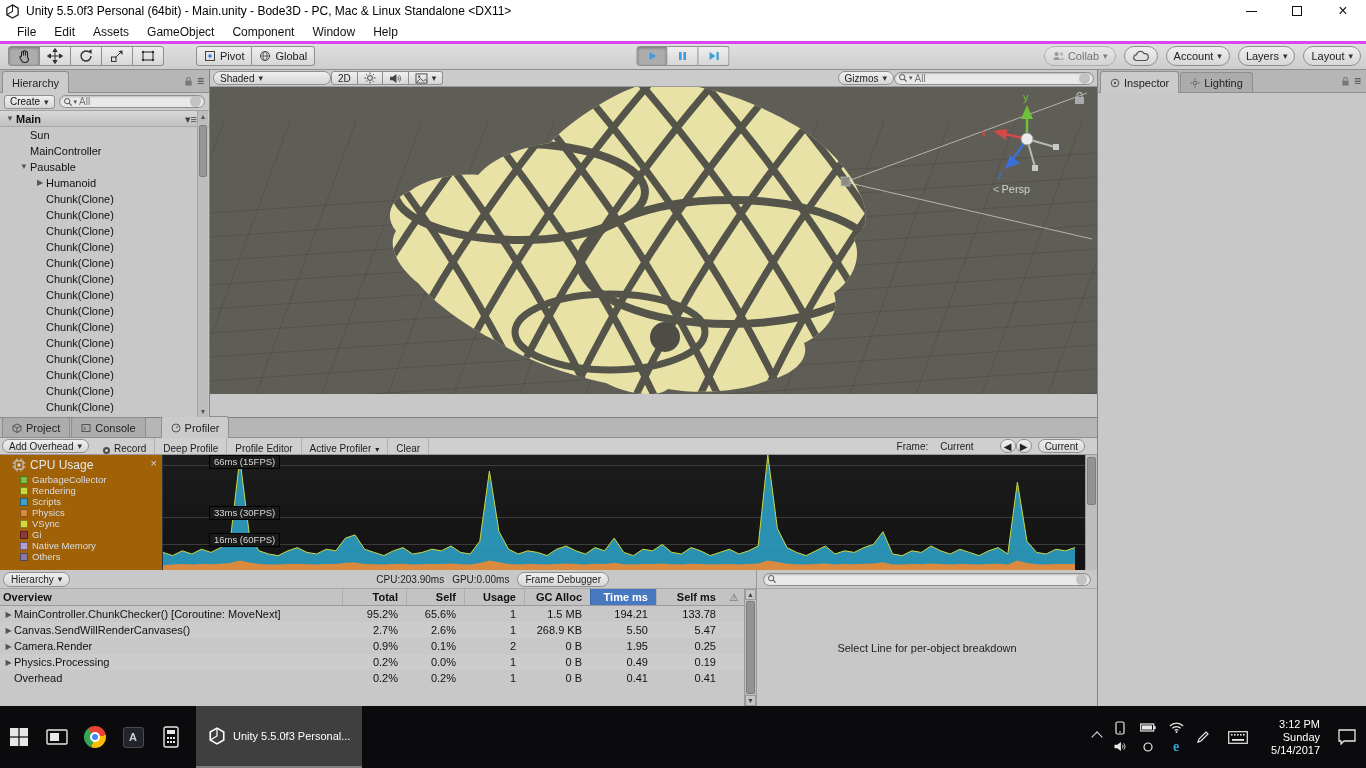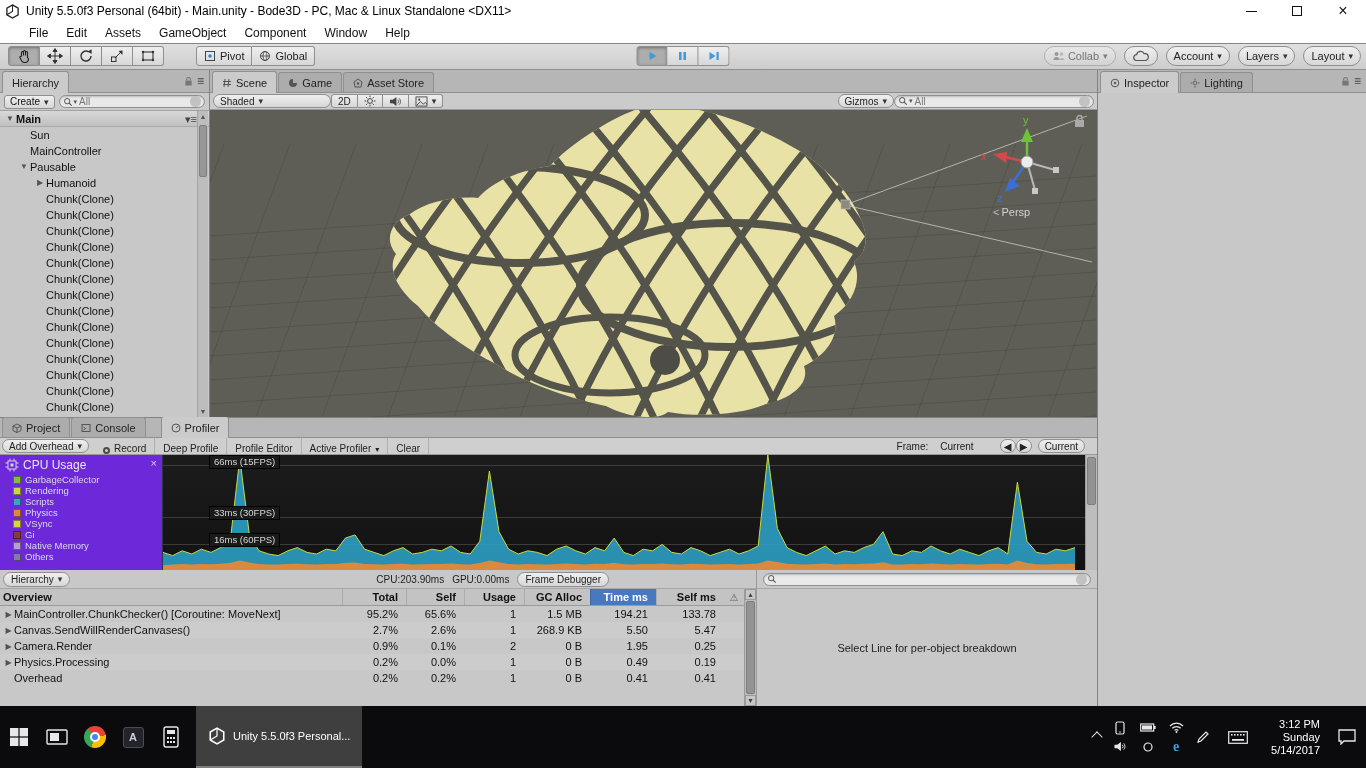--- a/index.html
+++ b/index.html
@@ -9,21 +9,21 @@
 
 
 .titlebar{height:22px;background:#fff;display:flex;align-items:center;padding-left:5px;flex:0 0 auto;}
 .titlebar .ticon{width:15px;height:15px;margin-right:6px;}
 .titlebar .ttext{font-size:12px;color:#000;}
 .wincontrols{margin-left:auto;display:flex;height:100%;}
 .wbtn{width:46px;display:flex;align-items:center;justify-content:center;color:#111;font-size:13px;}
 .wbtn .minbar{width:11px;height:1px;background:#111;}
 .wbtn .maxbox{width:10px;height:10px;border:1px solid #111;}
 .wbtn.close::after{content:"×";font-size:16px;line-height:1;}
-.menubar{height:22px;background:#fff;border-bottom:1px solid #d946ef;display:flex;align-items:center;padding-left:20px;flex:0 0 auto;}
+.menubar{height:22px;background:#fff;border-bottom:3px solid #d946ef;display:flex;align-items:center;padding-left:8px;flex:0 0 auto;}
 .menu-item{padding:0 9px;font-size:12px;color:#111;height:100%;display:flex;align-items:center;}
 .unitytoolbar{height:26px;background:linear-gradient(#e0e0e0,#cdcdcd);border-bottom:1px solid #8f8f8f;position:relative;flex:0 0 auto;}
 .ubtn{height:20px;border:1px solid #8f8f8f;background:linear-gradient(#efefef,#d7d7d7);border-radius:10px;display:inline-flex;align-items:center;justify-content:center;padding:0 7px;color:#222;cursor:default;white-space:nowrap;}
 .ubtn.pressed{background:#adadad;box-shadow:inset 0 1px 3px rgba(0,0,0,.35);}
 .btn-group{display:inline-flex;}
 .btn-group .ubtn{border-radius:0;border-left-width:0;}
 .btn-group .ubtn:first-child{border-radius:3px 0 0 3px;border-left-width:1px;}
 .btn-group .ubtn:last-child{border-radius:0 3px 3px 0;}
 .dd::after{content:"▾";margin-left:4px;font-size:9px;color:#333;}
 .tool-group{position:absolute;left:8px;top:2px;}
@@ -88,21 +88,21 @@
 .tabstrip.bt{height:20px;}
 .tab.gap{margin-left:14px;}
 .ptoolbar{height:17px;background:#cfcfcf;border-bottom:1px solid #9a9a9a;display:flex;align-items:center;padding:0 2px;flex:0 0 auto;}
 .ptoolbar .ubtn{height:14px;font-size:10px;padding:0 6px;}
 .flatbtn{height:16px;display:inline-flex;align-items:flex-end;padding:0 8px;border-right:1px solid #b0b0b0;color:#222;font-size:10px;gap:4px;}
 .rec{width:7px;height:7px;border-radius:50%;border:2px solid #4a4a4a;display:inline-block;}
 .ptoolbar .pspacer{flex:1;}
 .framelabel{font-size:10px;color:#222;margin:0 6px;}
 .navbtn{width:16px;height:14px;font-size:8px;padding:0;}
 .chart-row{height:115px;display:flex;flex:0 0 auto;}
-.cpu-module{width:163px;background:#6d28d9;border-right:1px solid #2e3642;color:#d7dde6;padding:3px 5px;position:relative;}
+.cpu-module{width:163px;background:#a16207;border-right:1px solid #2e3642;color:#d7dde6;padding:3px 12px;position:relative;}
 .cpu-module .mtitle{font-size:12px;display:flex;align-items:center;gap:4px;margin-bottom:2px;color:#e4e9f0;}
 .cpu-module .mclose{position:absolute;right:5px;top:2px;color:#cfd6df;font-size:11px;}
 .legend-row{display:flex;align-items:center;gap:4px;height:11px;font-size:9.5px;color:#d7dde6;padding-left:8px;}
 .legend-swatch{width:8px;height:8px;flex:0 0 auto;border:1px solid rgba(0,0,0,.4);}
 #cpu-chart{flex:1;position:relative;background:linear-gradient(#1c1c1c,#121212);overflow:hidden;}
 #cpu-chart svg{position:absolute;left:0;top:0;z-index:2;}
 .gridline{position:absolute;left:0;right:0;height:1px;background:#3c3c3c;z-index:1;}
 .gridlabel{position:absolute;left:46px;background:#1a1a1a;border:1px solid #000;color:#d8d8d8;font-size:9.5px;padding:0 4px;line-height:12px;z-index:3;}
 .mscroll{width:12px;background:#bdbdbd;border-left:1px solid #9a9a9a;position:relative;}
 .mscroll .thumb{position:absolute;left:1px;right:1px;top:2px;height:48px;background:#939393;border:1px solid #7d7d7d;border-radius:2px;}
@@ -426,47 +426,20 @@
 
             <div class="hscroll">
               <div class="arr">▲</div>
               <div class="thumb"></div>
               <div class="arr dn">▼</div>
             </div>
           </div>
         </div>
 
         <div class="scene-panel">
-          <div class="tabstrip">
-            <div class="tab active">
-                <span class="tabicon">
-                  <svg width="10" height="10" viewBox="0 0 10 10">
-                    <path d="M3,1 L2,9 M7,1 L6,9 M1,3.5 H9 M1,6.5 H9" stroke="#555" fill="none"></path>
-                  </svg>
-                </span>
-                <span>Scene</span>
-              </div>
-            <div class="tab">
-                <span class="tabicon">
-                  <svg width="10" height="10" viewBox="0 0 10 10">
-                    <path d="M9,5 A4,4 0 1 1 5,1 L5,5 Z" fill="#555"></path>
-                  </svg>
-                </span>
-                <span>Game</span>
-              </div>
-            <div class="tab">
-                <span class="tabicon">
-                  <svg width="10" height="10" viewBox="0 0 10 10">
-                    <path d="M1,4 L5,1 L9,4 L8,9 L2,9 Z" fill="none" stroke="#555"></path>
-                    <circle cx="5" cy="5.5" r="1.2" fill="#555"></circle>
-                  </svg>
-                </span>
-                <span>Asset Store</span>
-              </div>
-          </div>
           <div class="scene-toolbar">
             <div class="ubtn dd" style="min-width:118px;justify-content:flex-start;">
                 <span>Shaded</span>
               </div>
             <div class="btn-group">
               <div class="ubtn">
                   <span>2D</span>
                 </div>
               <div class="ubtn">
                   <svg width="12" height="12" viewBox="0 0 12 12">

